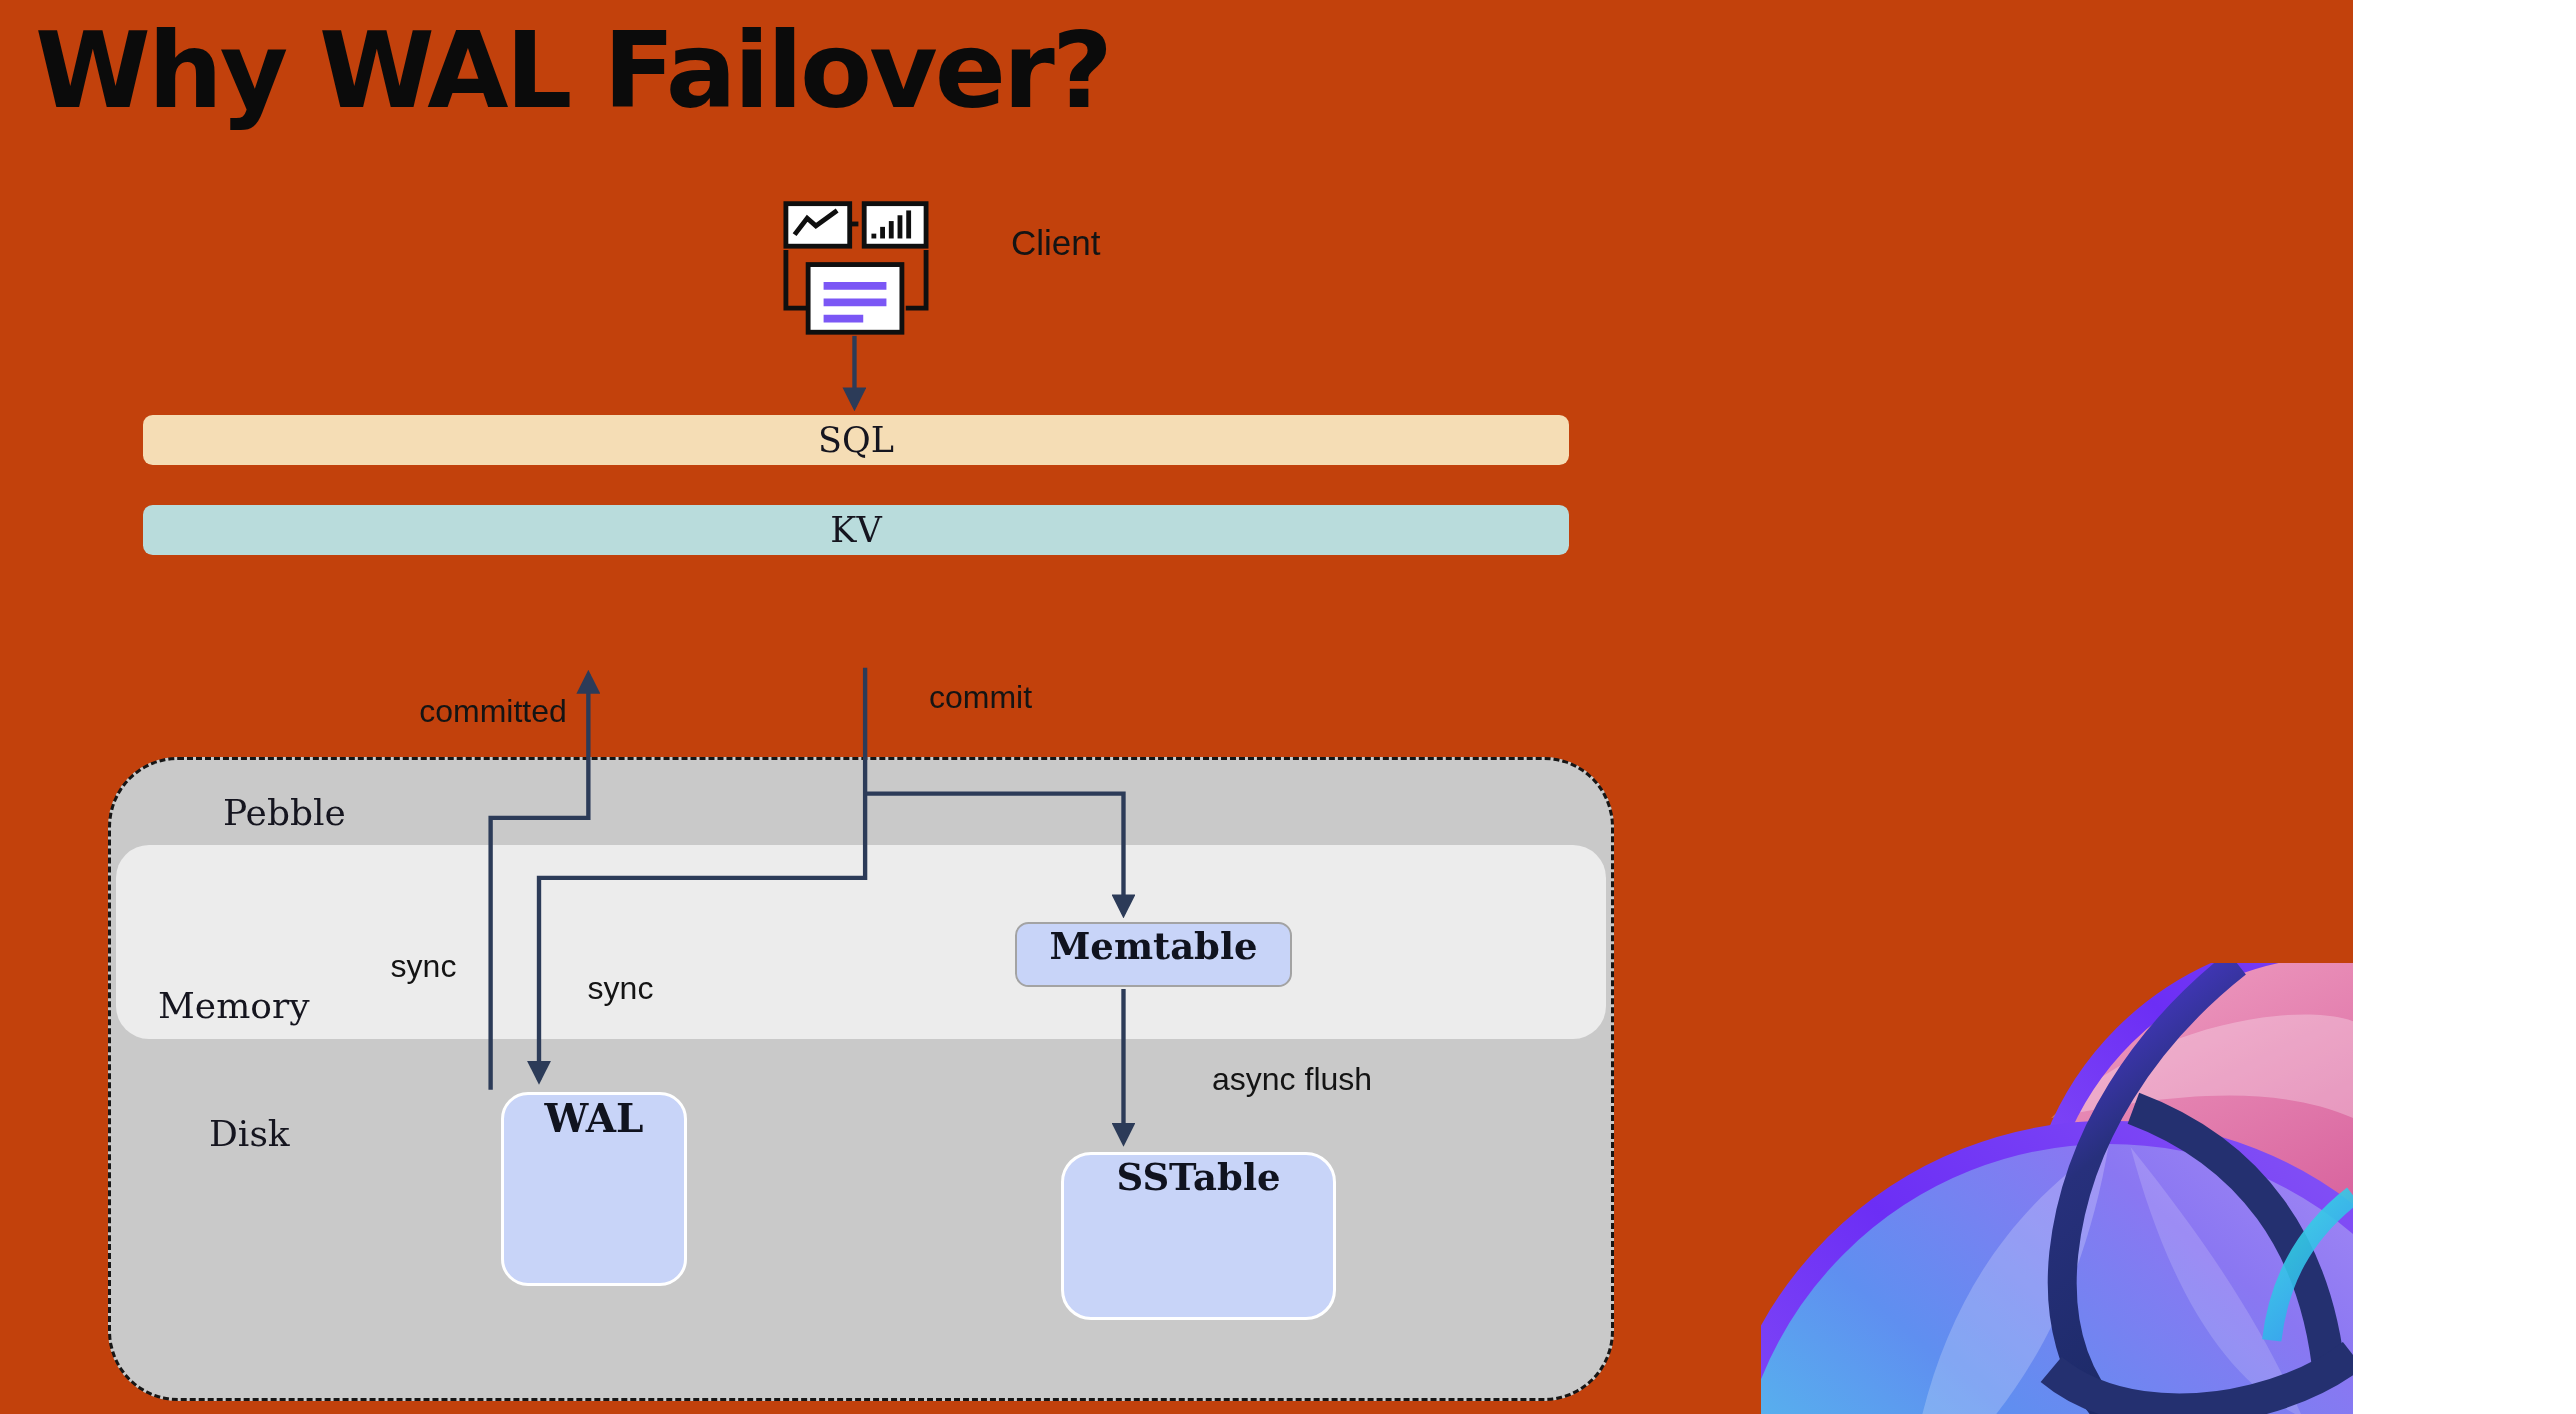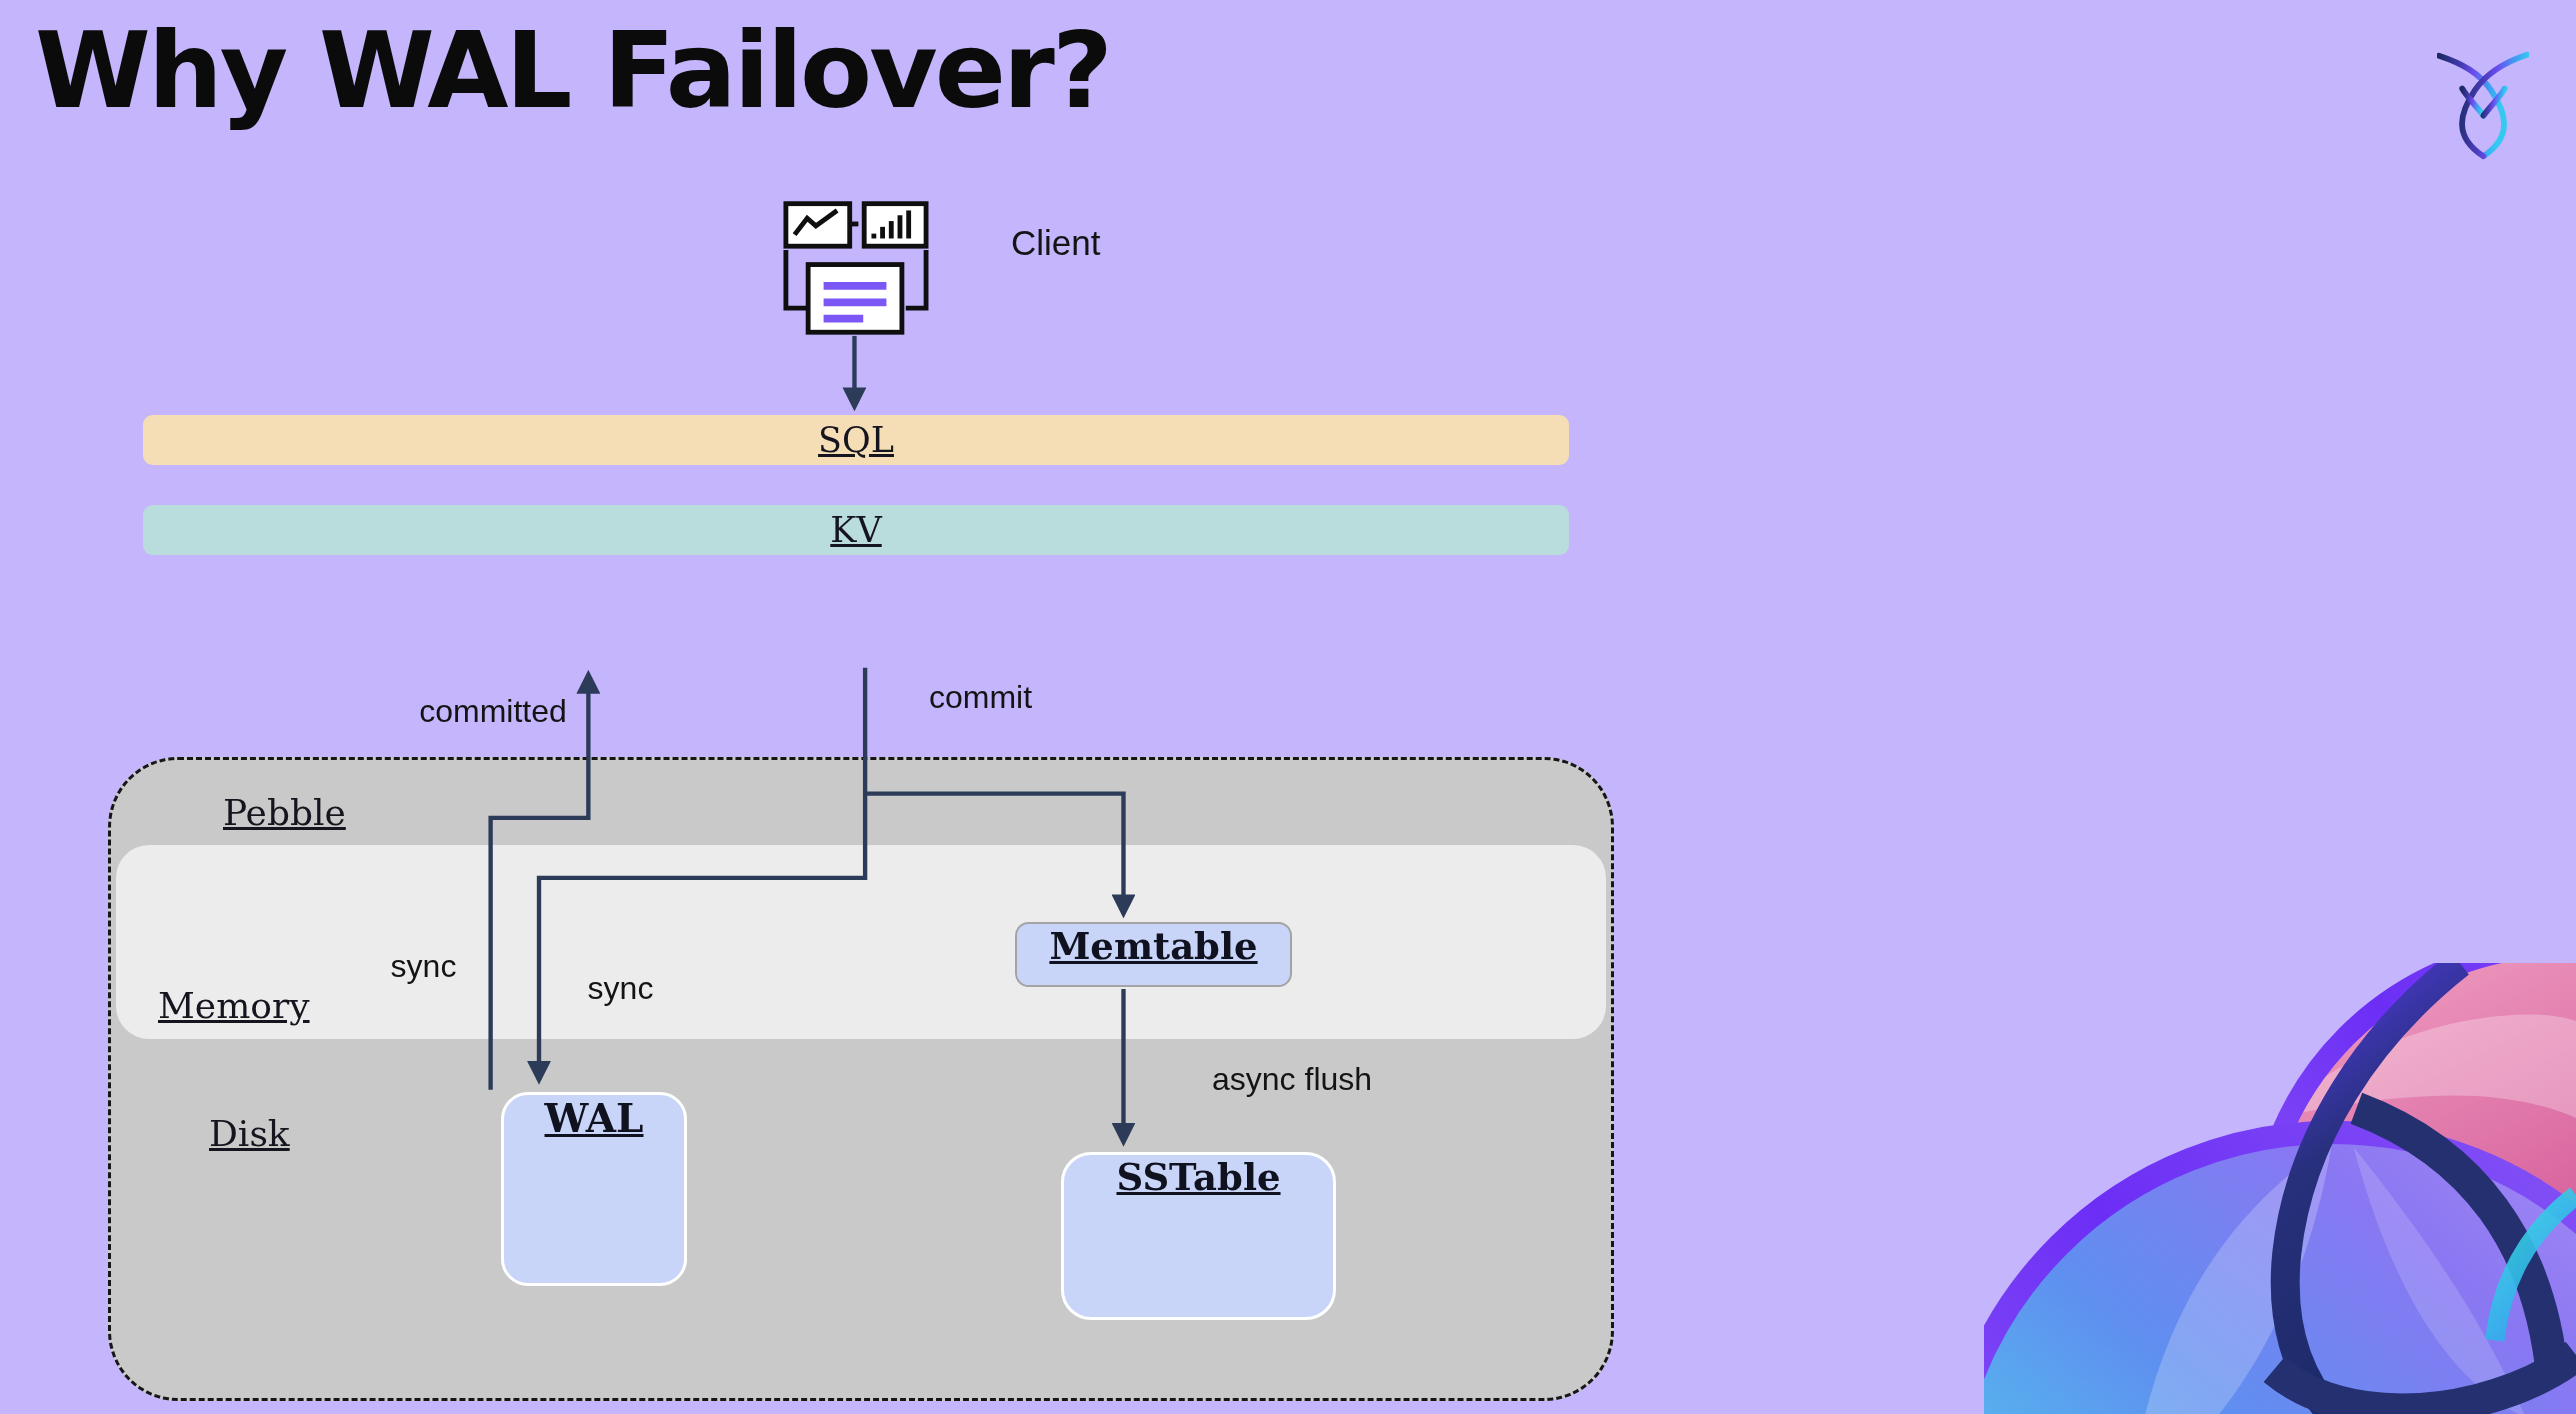--- a/index.html
+++ b/index.html
@@ -1,21 +1,21 @@
 <!DOCTYPE html>
 <html><head>
 <meta charset="utf-8">
 <style>
   html,body{margin:0;padding:0;background:#ffffff;}
   #slide{
-    position:relative;width:2576px;height:1415px;background:#c4b5fd;overflow:hidden;
-    font-family:"Liberation Sans","DejaVu Sans",sans-serif;color:#111;
+    position:relative;width:2336px;height:1415px;background:#c2410c;overflow:hidden;
+    font-family:"Liberation Sans","DejaVu Sans",sans-serif;color:#111;padding-left:17px;
   }
   .abs{position:absolute;}
-  .serif{font-family:"DejaVu Serif","Liberation Serif",serif;text-decoration:underline;}
+  .serif{font-family:"DejaVu Serif","Liberation Serif",serif;}
   .sans{font-family:"Liberation Sans","DejaVu Sans",sans-serif;}
 
   #title{
     left:35px;top:9.7px;font-size:105px;font-weight:bold;letter-spacing:-2.9px;
     color:#0b0b0b;font-family:"DejaVu Sans","Liberation Sans",sans-serif;z-index:3;
   }
 
   
   .layer-bar{
     left:143px;width:1426px;border-radius:9.7px;display:flex;align-items:center;justify-content:center;

